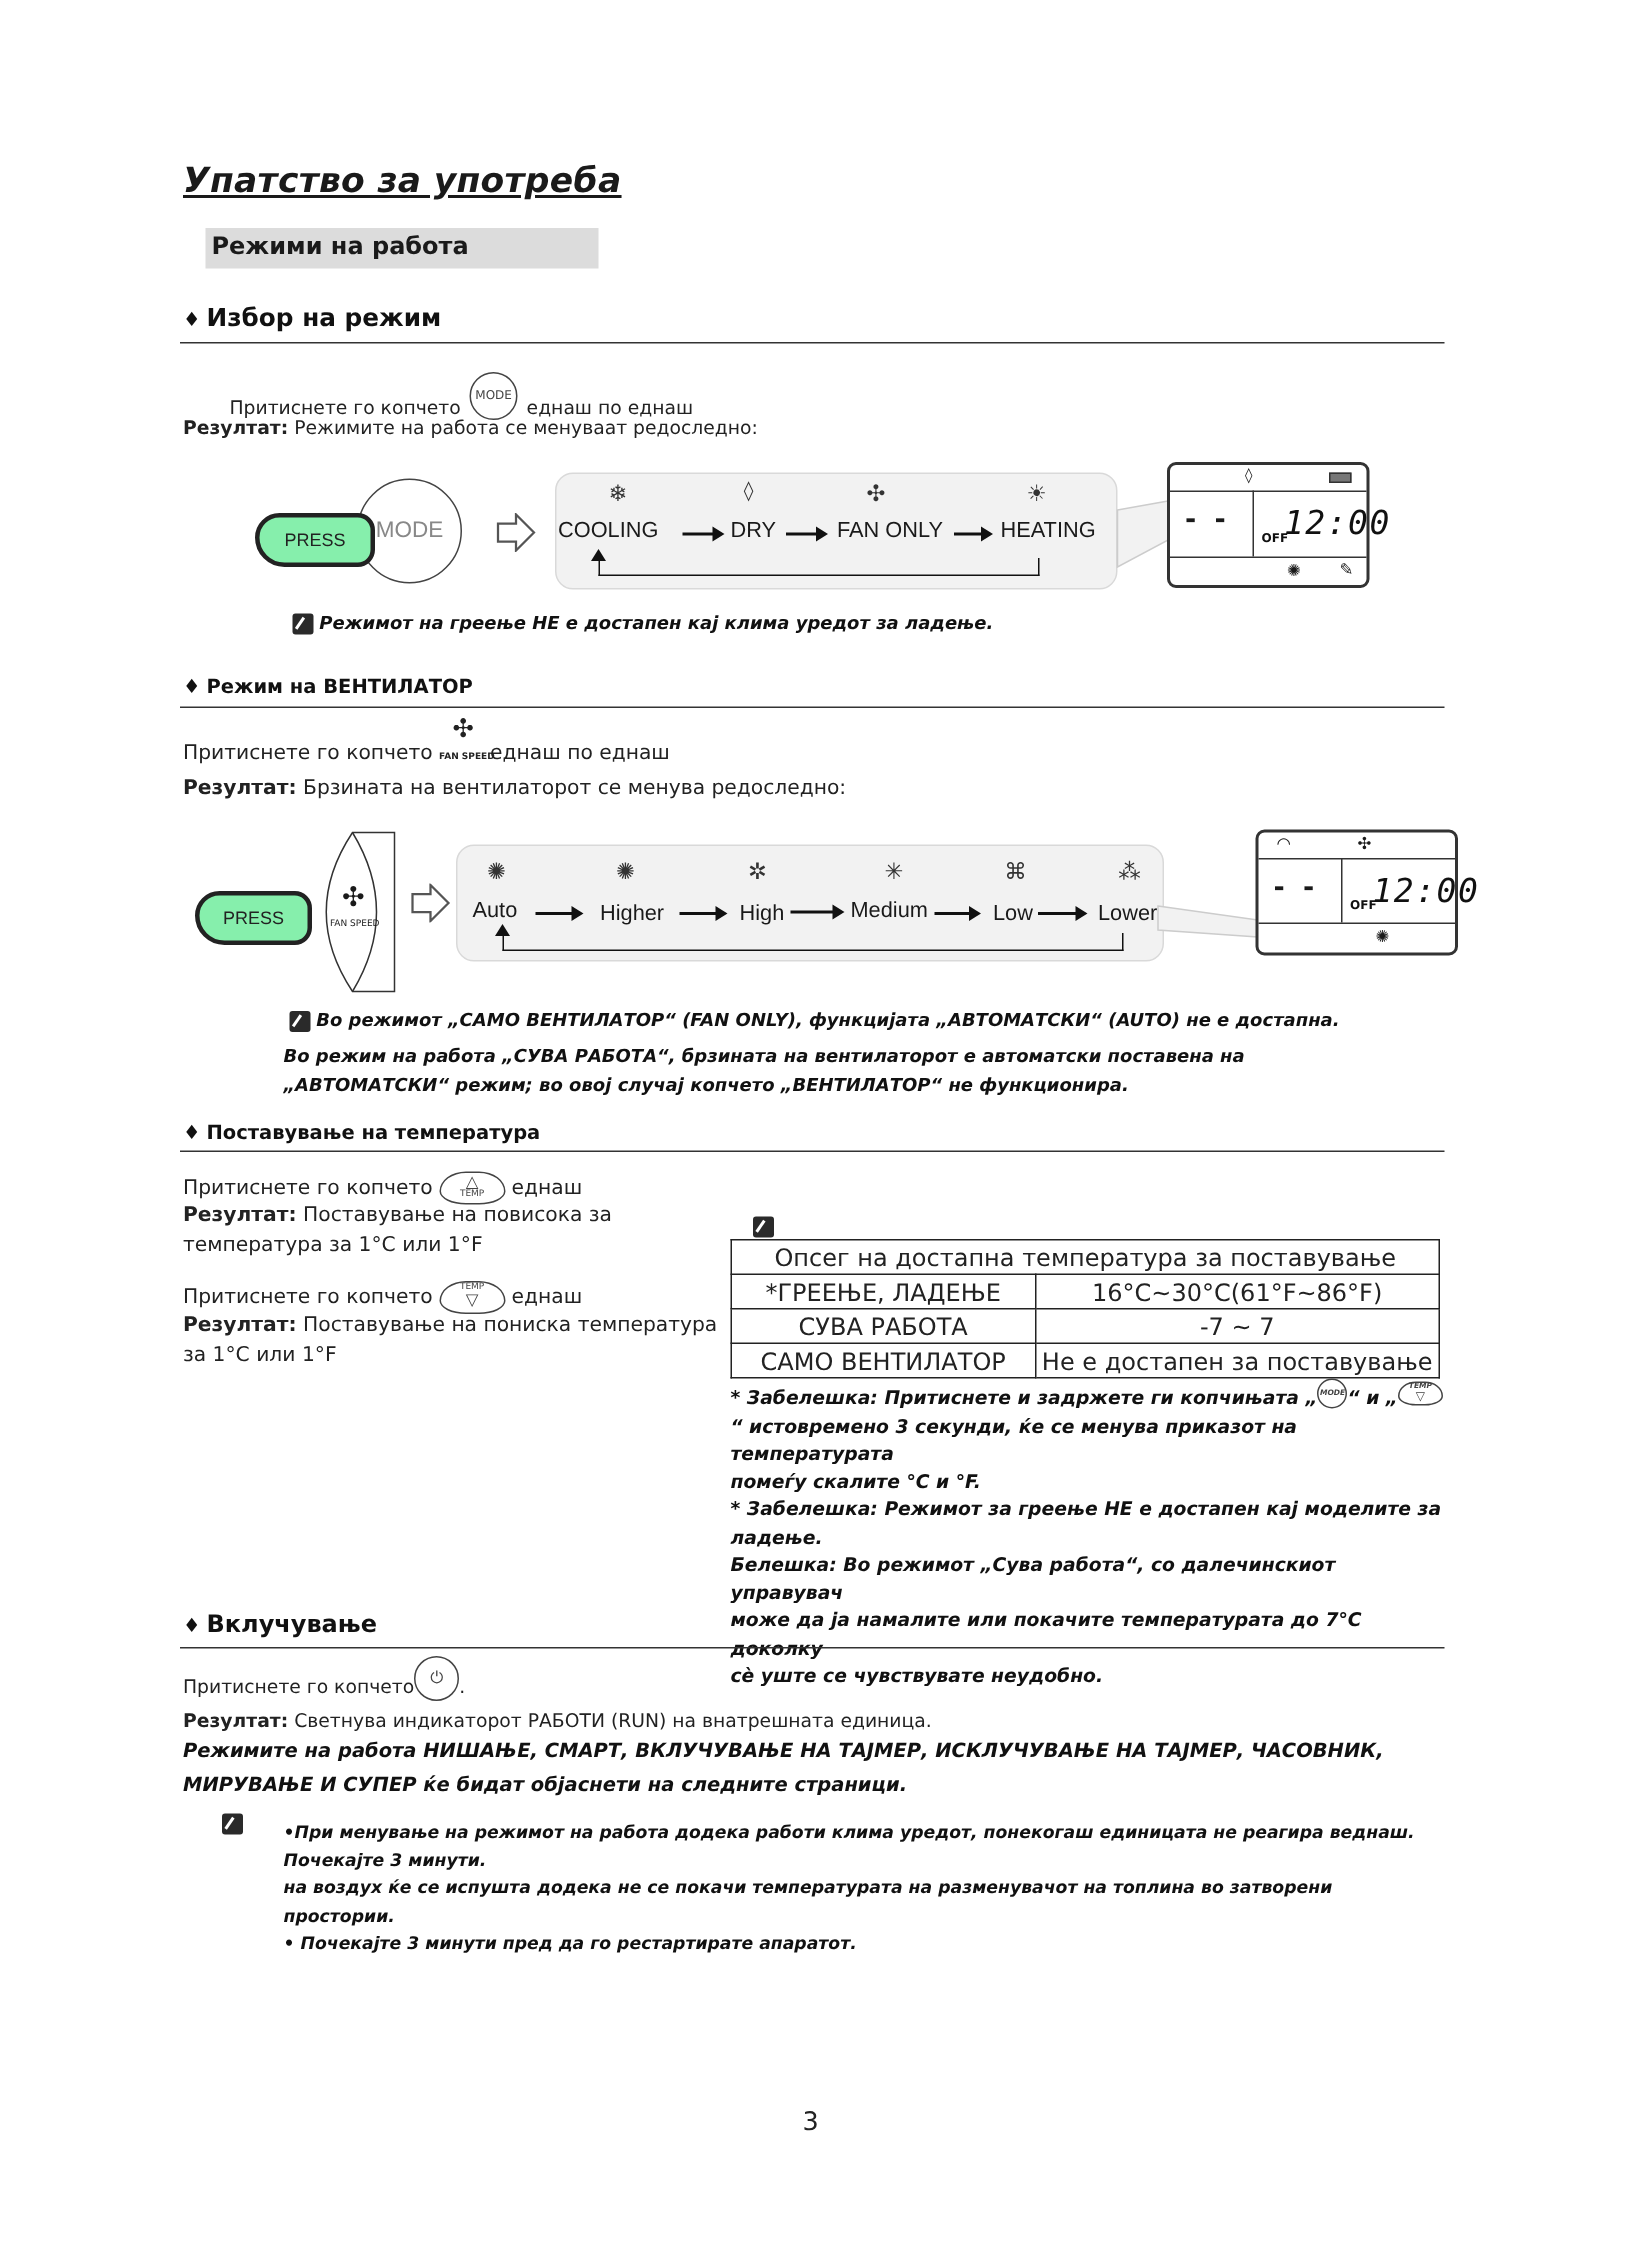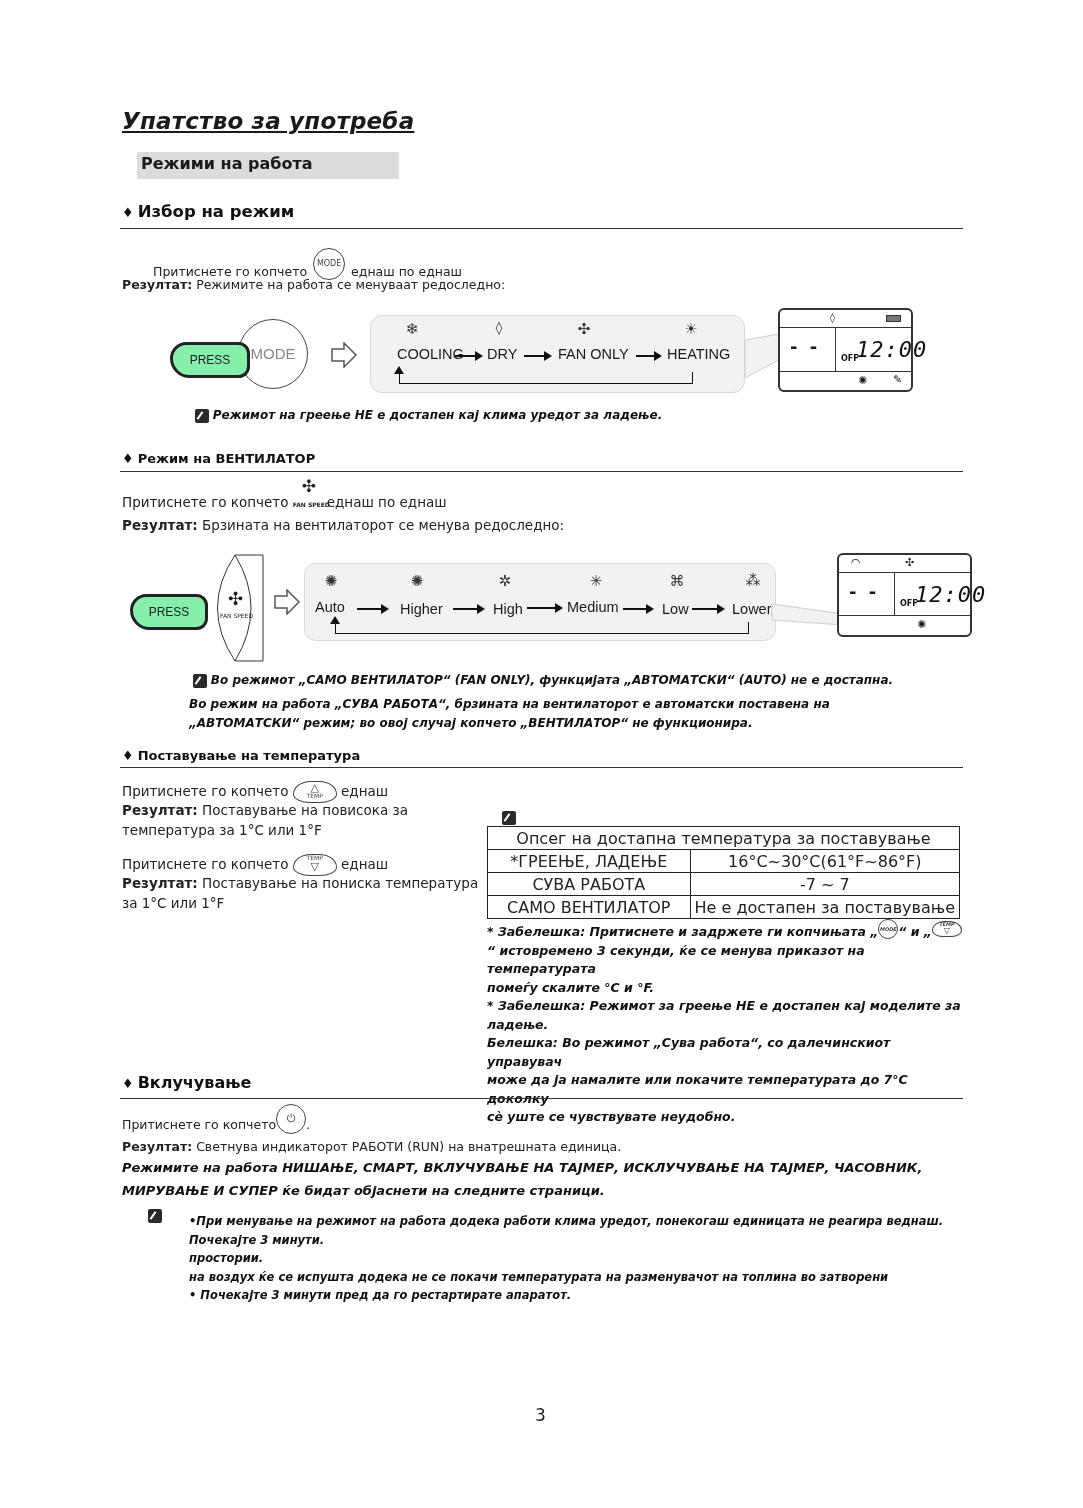--- a/index.html
+++ b/index.html
@@ -67,21 +67,21 @@
     <path d="M2 7 H14 V1 L26 13 L14 25 V19 H2 Z" fill="#fff" stroke="#555" stroke-width="1.5"></path>
   </svg>
 
 
 <div class="abs flow-box" style="left:370px; top:315px; width:375px; height:78px;">
   <span class="flow-icon" style="left:31px; top:4px;">❄</span>
   <span class="flow-icon" style="left:118px; top:4px; font-size:13px;">◊</span>
   <span class="flow-icon" style="left:203px; top:4px;">✣</span>
   <span class="flow-icon" style="left:310px; top:4px;">☀</span>
 
-  <span class="flow-label" style="left:1px; top:30px;margin-left:25px;">COOLING</span>
+  <span class="flow-label" style="left:1px; top:30px;">COOLING</span>
   <span class="arrow" style="left:84px; top:39px; width:22px;"></span>
   <span class="flow-label" style="left:116px; top:30px;">DRY</span>
   <span class="arrow" style="left:153px; top:39px; width:22px;"></span>
   <span class="flow-label" style="left:187px; top:30px;">FAN ONLY</span>
   <span class="arrow" style="left:265px; top:39px; width:20px;"></span>
   <span class="flow-label" style="left:296px; top:30px;">HEATING</span>
 
   <span class="loop-line" style="left:28px; top:56px; width:294px; height:12px;"></span>
   <span class="loop-head" style="left:23px; top:50px;"></span>
 </div>
@@ -267,21 +267,21 @@
   <b>Резултат:</b>
   <span>Светнува индикаторот РАБОТИ (RUN) на внатрешната единица.</span>
 </div>
 <div class="abs ital-b" style="left:122px; top:1160px; font-size:13px;">Режимите на работа НИШАЊЕ, СМАРТ, ВКЛУЧУВАЊЕ НА ТАЈМЕР, ИСКЛУЧУВАЊЕ НА ТАЈМЕР, ЧАСОВНИК,</div>
 <div class="abs ital-b" style="left:122px; top:1183px; font-size:13px;">МИРУВАЊЕ И СУПЕР ќе бидат објаснети на следните страници.</div>
 
 <span class="abs note-icon" style="left:129px; top:1205px;"></span>
 <div class="abs small-italic" style="left:189px; top:1212px; font-size:11.5px;">
   <div>•При менување на режимот на работа додека работи клима уредот, понекогаш единицата не реагира веднаш.</div>
   <div>Почекајте 3 минути.</div>
+  <div>на воздух ќе се испушта додека не се покачи температурата на разменувачот на топлина во затворени</div>
   <div>простории.</div>
-  <div>на воздух ќе се испушта додека не се покачи температурата на разменувачот на топлина во затворени</div>
   <div>• Почекајте 3 минути пред да го рестартирате апаратот.</div>
 </div>
 
 <div class="abs" style="left:535px; top:1405px; font-size:17px; color:#222;">3</div>
 
 
 
 
 </body></html>

